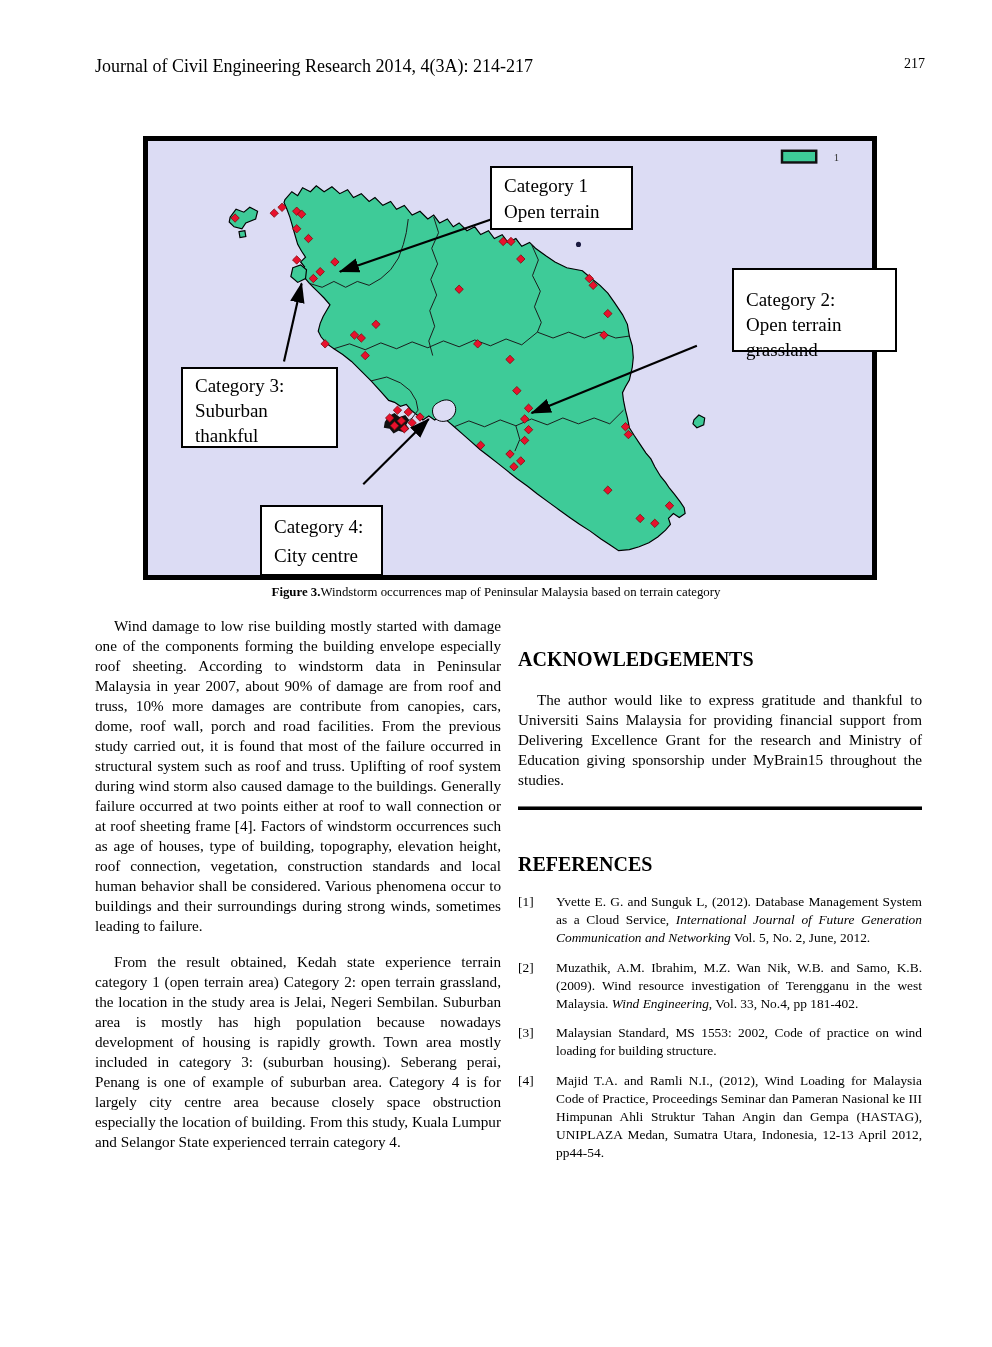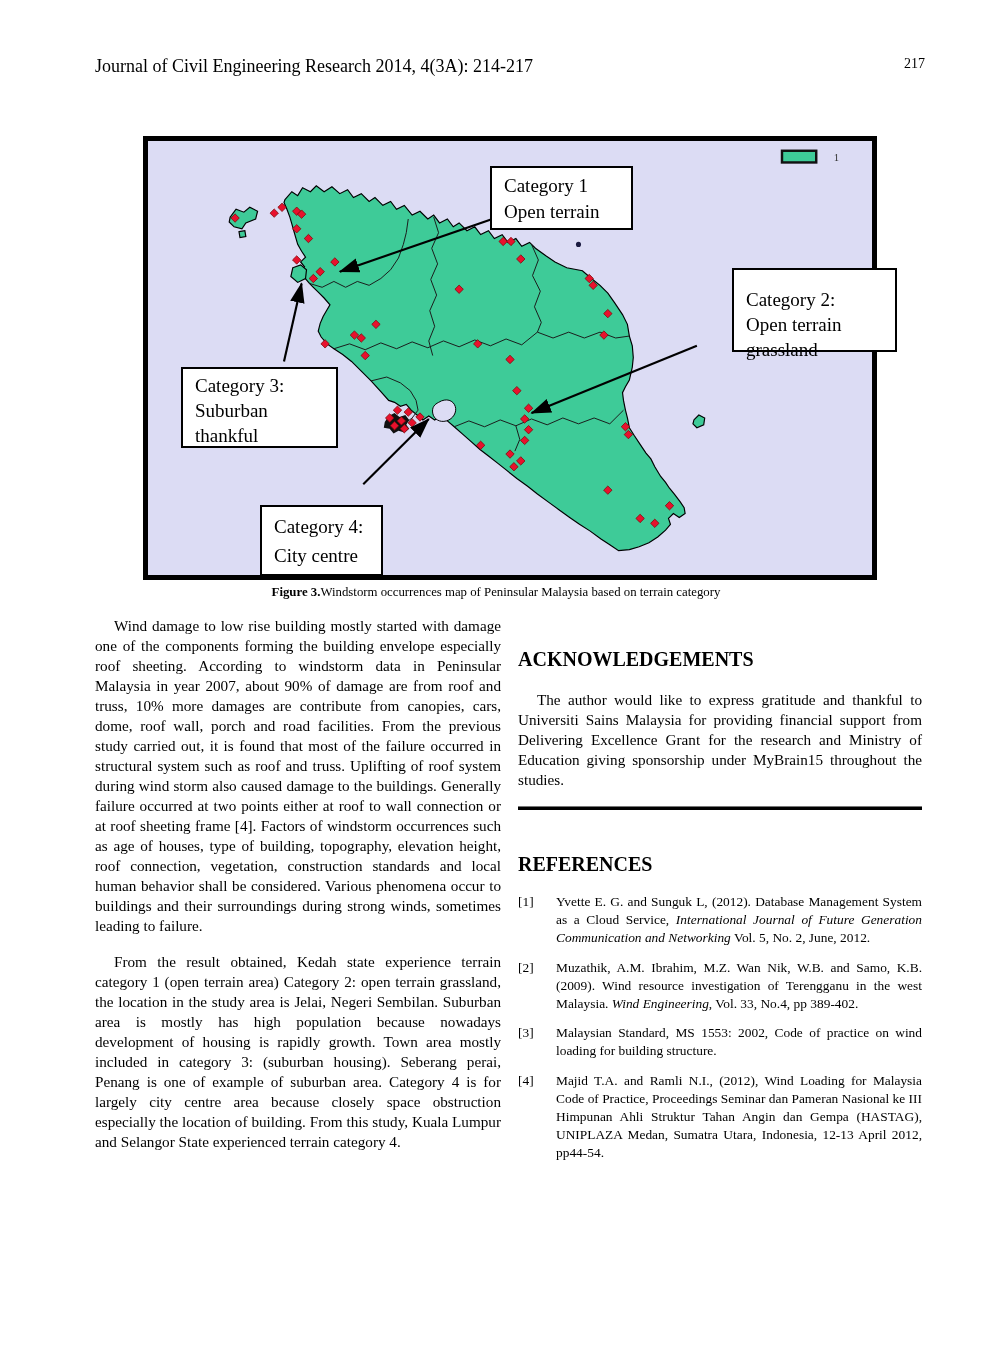--- a/index.html
+++ b/index.html
@@ -208,21 +208,21 @@
 
 <h2 class="abs col-right-ref-h section-heading">REFERENCES</h2>
 
 <div class="abs col-right-refs">
   <div class="ref-item">
     <span class="ref-num">[1]</span>
     <span class="ref-text"><span>Yvette E. G. and Sunguk L, (2012). Database Management System as a Cloud Service, </span><i>International Journal of Future Generation Communication and Networking</i><span> Vol. 5, No. 2, June, 2012.</span></span>
   </div>
   <div class="ref-item">
     <span class="ref-num">[2]</span>
-    <span class="ref-text"><span>Muzathik, A.M. Ibrahim, M.Z. Wan Nik, W.B. and Samo, K.B. (2009). Wind resource investigation of Terengganu in the west Malaysia. </span><i>Wind Engineering</i><span>, Vol. 33, No.4, pp 389-402.</span></span>
+    <span class="ref-text"><span>Muzathik, A.M. Ibrahim, M.Z. Wan Nik, W.B. and Samo, K.B. (2009). Wind resource investigation of Terengganu in the west Malaysia. </span><i>Wind Engineering</i><span>, Vol. 33, No.4, pp 181-402.</span></span>
   </div>
   <div class="ref-item">
     <span class="ref-num">[3]</span>
     <span class="ref-text"><span>Malaysian Standard, MS 1553: 2002, Code of practice on wind loading for building structure.</span><i></i><span></span></span>
   </div>
   <div class="ref-item">
     <span class="ref-num">[4]</span>
     <span class="ref-text"><span>Majid T.A. and Ramli N.I., (2012), Wind Loading for Malaysia Code of Practice, Proceedings Seminar dan Pameran Nasional ke III Himpunan Ahli Struktur Tahan Angin dan Gempa (HASTAG), UNIPLAZA Medan, Sumatra Utara, Indonesia, 12-13 April 2012, pp44-54.</span><i></i><span></span></span>
   </div>
 </div>

